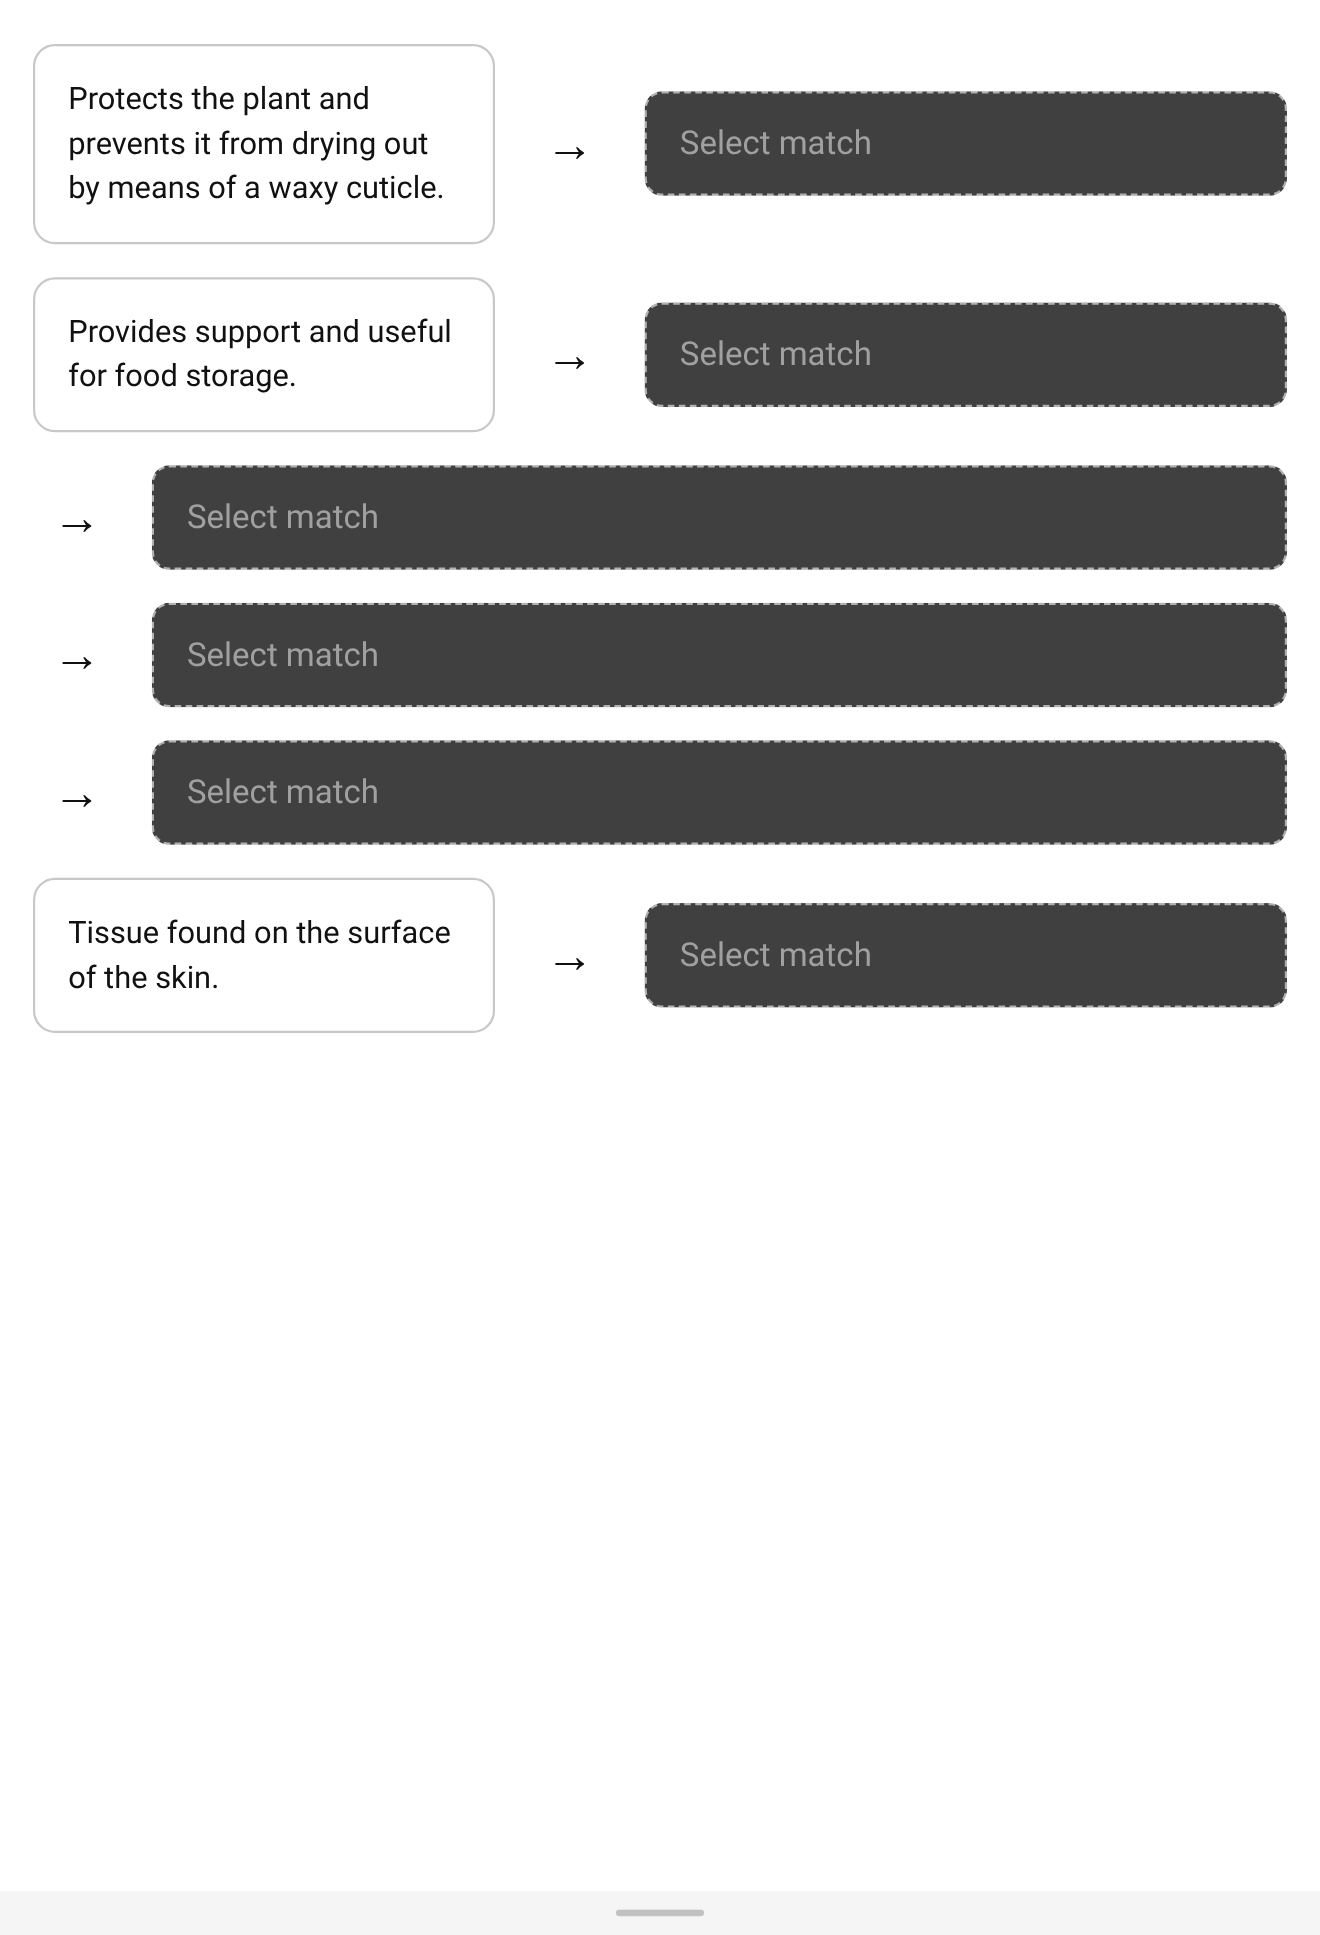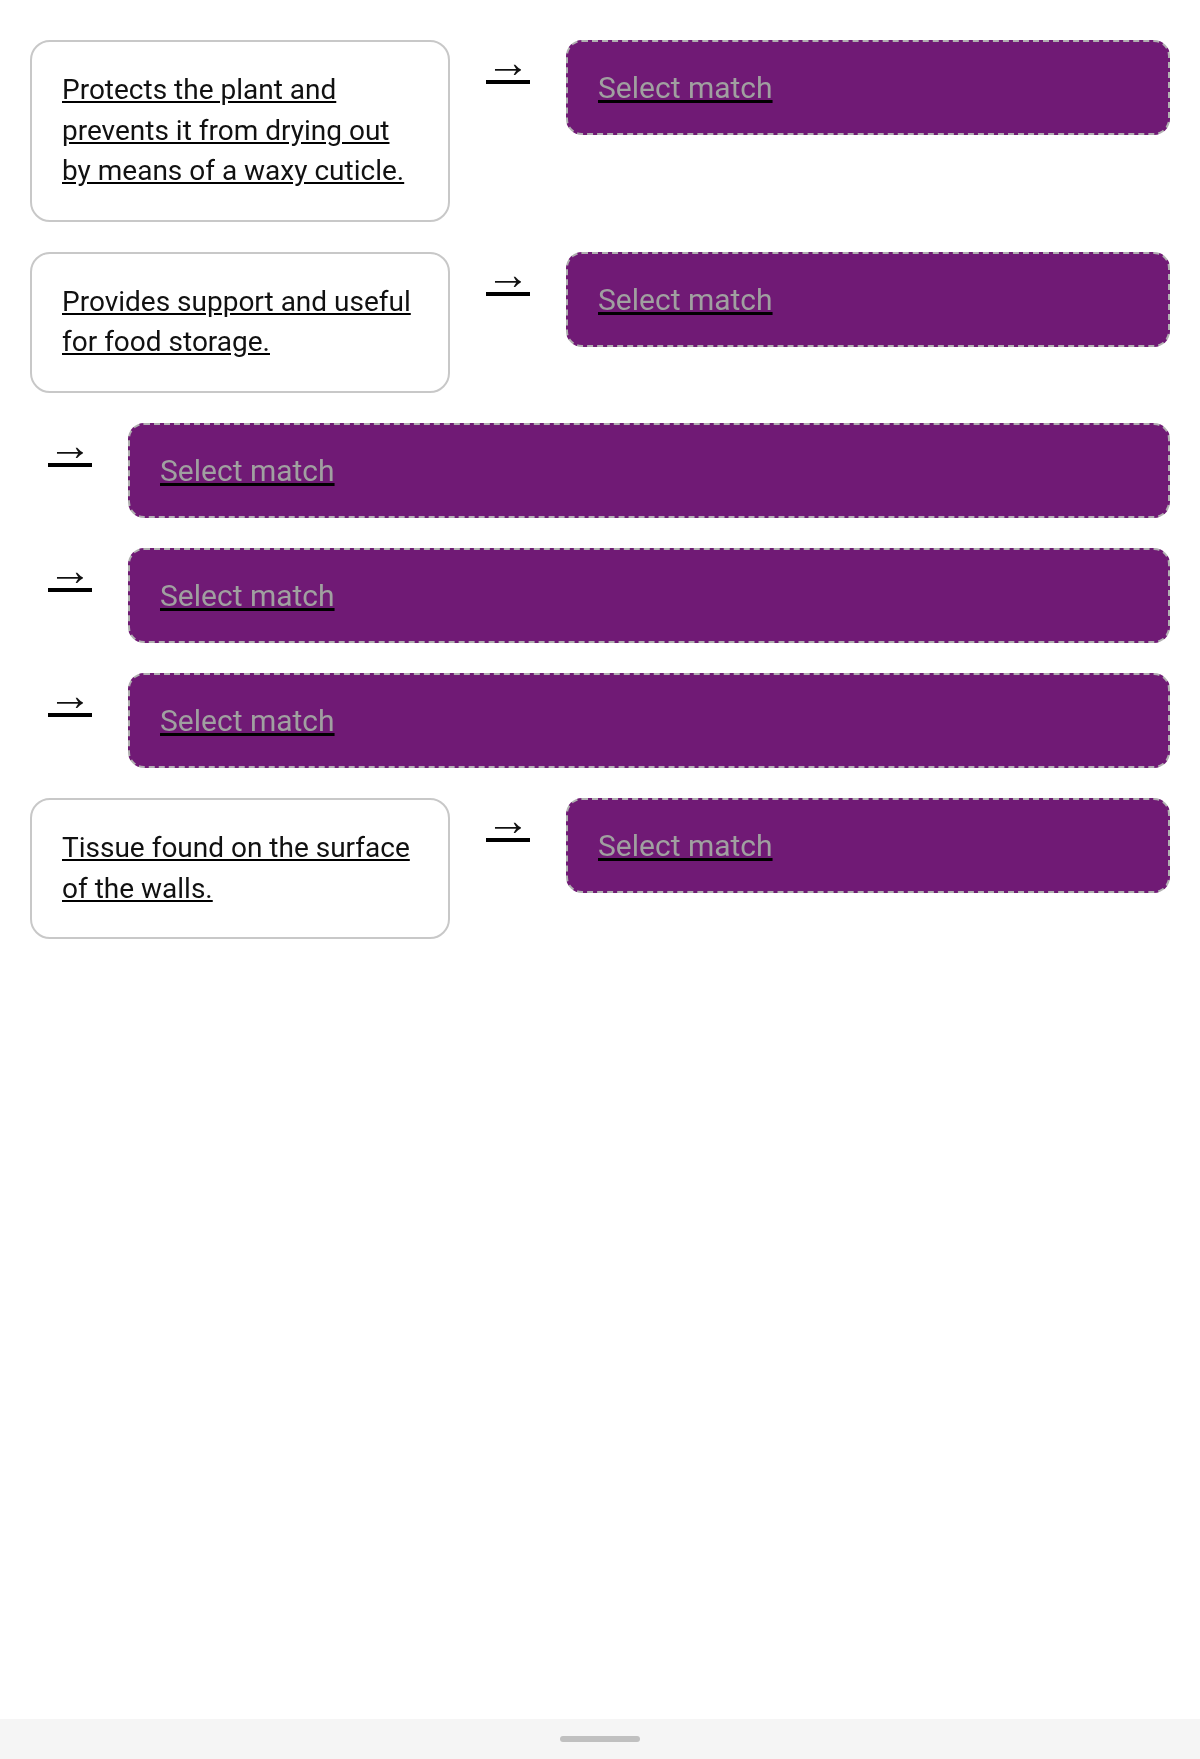--- a/index.html
+++ b/index.html
@@ -19,23 +19,22 @@
     .matching-container {
       display: flex;
       flex-direction: column;
       gap: 30px;
       max-width: 1140px;
       margin: 0 auto;
     }
 
     .match-row {
       display: flex;
-      align-items: flex-start;
-      gap: 18px;
-      text-decoration: underline;
+      align-items: center;
+      gap: 28px;
     }
 
     .prompt-box {
       flex: 0 0 420px;
       background: #ffffff;
       border: 2px solid #c8c8c8;
       border-radius: 20px;
       padding: 28px 30px;
       font-size: 28px;
       line-height: 1.45;
@@ -61,21 +60,21 @@
 
     .select-box {
       flex: 1;
       border: 2.5px dashed #b0b0b0;
       border-radius: 16px;
       padding: 28px 30px;
       min-height: 90px;
       display: flex;
       align-items: center;
       cursor: pointer;
-      background: #701a75;
+      background: #404040;
     }
 
     .select-box-label {
       font-size: 30px;
       color: #a0a0a0;
       font-weight: 400;
     }
 
     .bottom-bar {
       position: fixed;
@@ -136,21 +135,21 @@
     </div>
     <div class="match-row">
       <div class="arrow-container">
         <span class="arrow-icon">→</span>
       </div>
       <div class="select-box">
         <span class="select-box-label">Select match</span>
       </div>
     </div>
     <div class="match-row">
-      <div class="prompt-box">Tissue found on the surface of the walls.</div>
+      <div class="prompt-box">Tissue found on the surface of the skin.</div>
       <div class="arrow-container">
         <span class="arrow-icon">→</span>
       </div>
       <div class="select-box">
         <span class="select-box-label">Select match</span>
       </div>
     </div>
   </div>
 
 <div class="bottom-bar">

